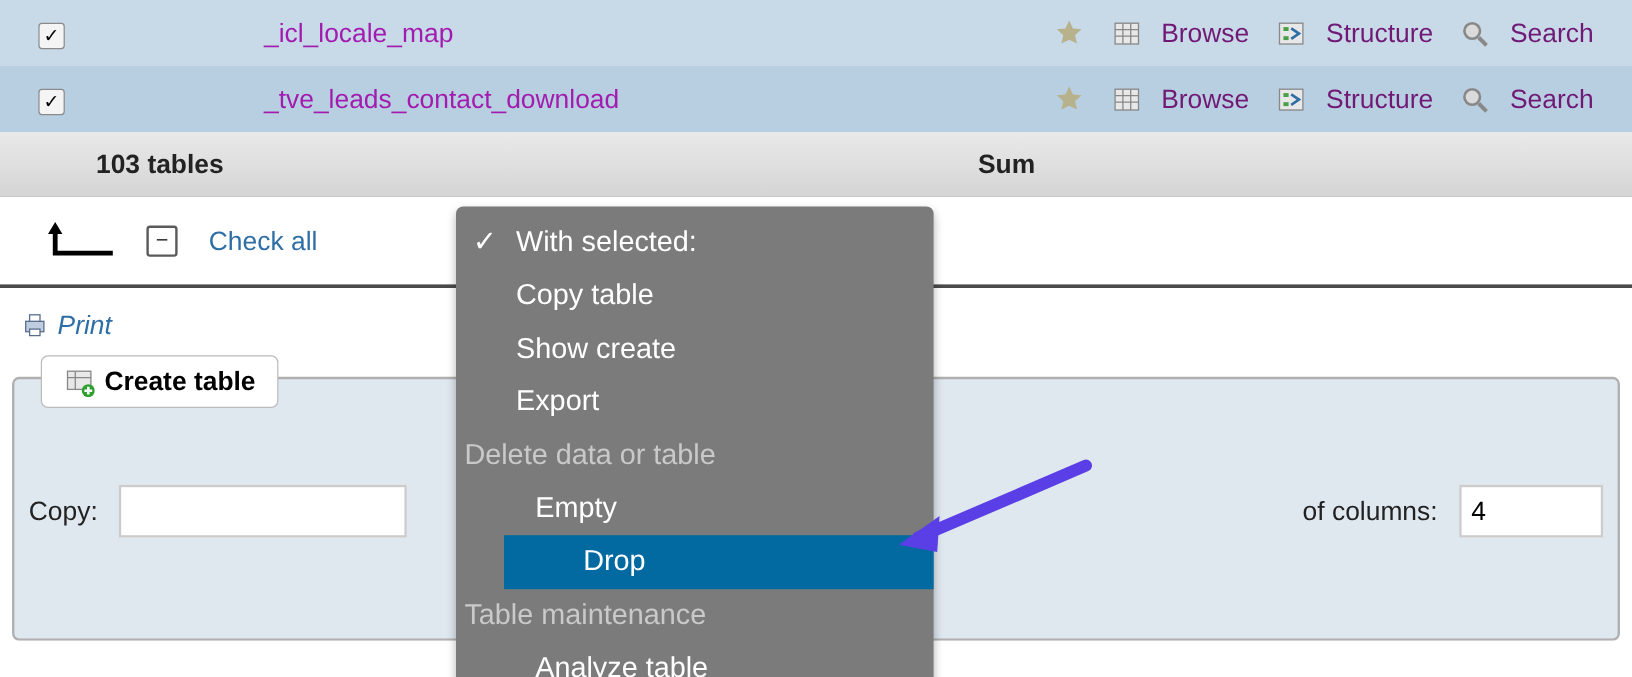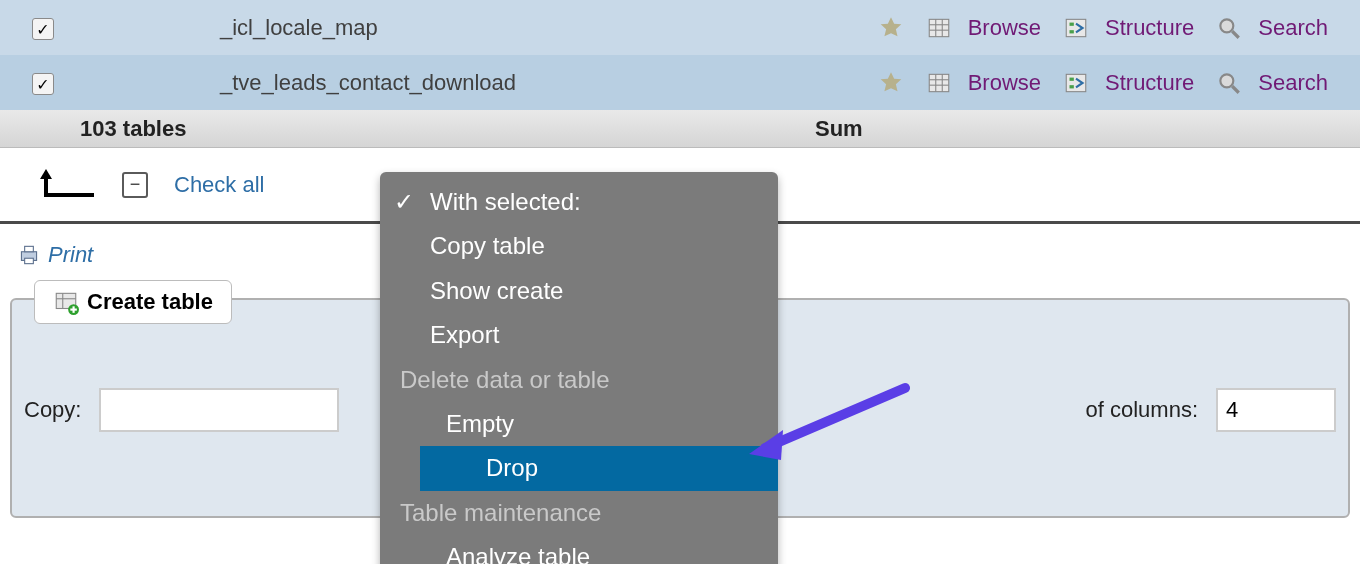--- a/index.html
+++ b/index.html
@@ -24,27 +24,27 @@
 
   .chk-cell { width: 210px; padding-left: 22px; }
   .chk {
     width: 22px; height: 22px;
     background: #f4f4f4;
     border: 1px solid #8a8a8a;
     border-radius: 3px;
     display: inline-flex; align-items: center; justify-content: center;
     font-size: 16px; color: #000;
   }
-  .name-cell { flex: 1; color: #404040; }
+  .name-cell { flex: 1; color: #a21caf; }
 
   .act-cell { display: flex; align-items: flex-start; gap: 16px; margin-right: 22px; color: #701a75; }
   .act-cell .ico { width: 26px; height: 26px; display: inline-flex; align-items: center; justify-content: center; }
 
   .sum-row {
-    display: flex; align-items: center; height: 38px;
+    display: flex; align-items: center; height: 54px;
     background: linear-gradient(#e9e9e9,#d5d5d5);
     border-bottom: 1px solid #bbb;
   }
   .sum-tables { width: 815px; padding-left: 80px; font-weight: 700; }
   .sum-label { font-weight: 700; }
 
   .checkall-row {
     display: flex; align-items: center; height: 76px;
     padding-left: 36px; gap: 26px;
     border-bottom: 3px solid #4a4a4a;
@@ -91,21 +91,21 @@
 
   
   .dropdown {
     position: absolute; left: 380px; top: 172px;
     width: 398px; background: #7b7b7b; color: #fff;
     border-radius: 6px; padding: 8px 0 8px 0;
     font-size: 24px; box-shadow: 0 4px 8px rgba(0,0,0,.3);
     z-index: 5;
   }
   .dd-item { padding: 6px 18px 6px 50px; position: relative; line-height: 1.35;}
-  .dd-item.header { color: #c9c9c9; padding-left: 20px;}
+  .dd-item.header { color: #c9c9c9; padding-left: 7px;}
   .dd-item.selected::before {
     content: "✓"; position: absolute; left: 14px; top: 6px; color: #fff;
   }
   .dd-item.hover { background: #0369a1; margin-left: 40px; }
   .dd-item.indent { padding-left: 66px; }
 
   
   .annotate {
     position: absolute; left: 735px; top: 382px; z-index: 6;
     pointer-events: none;

